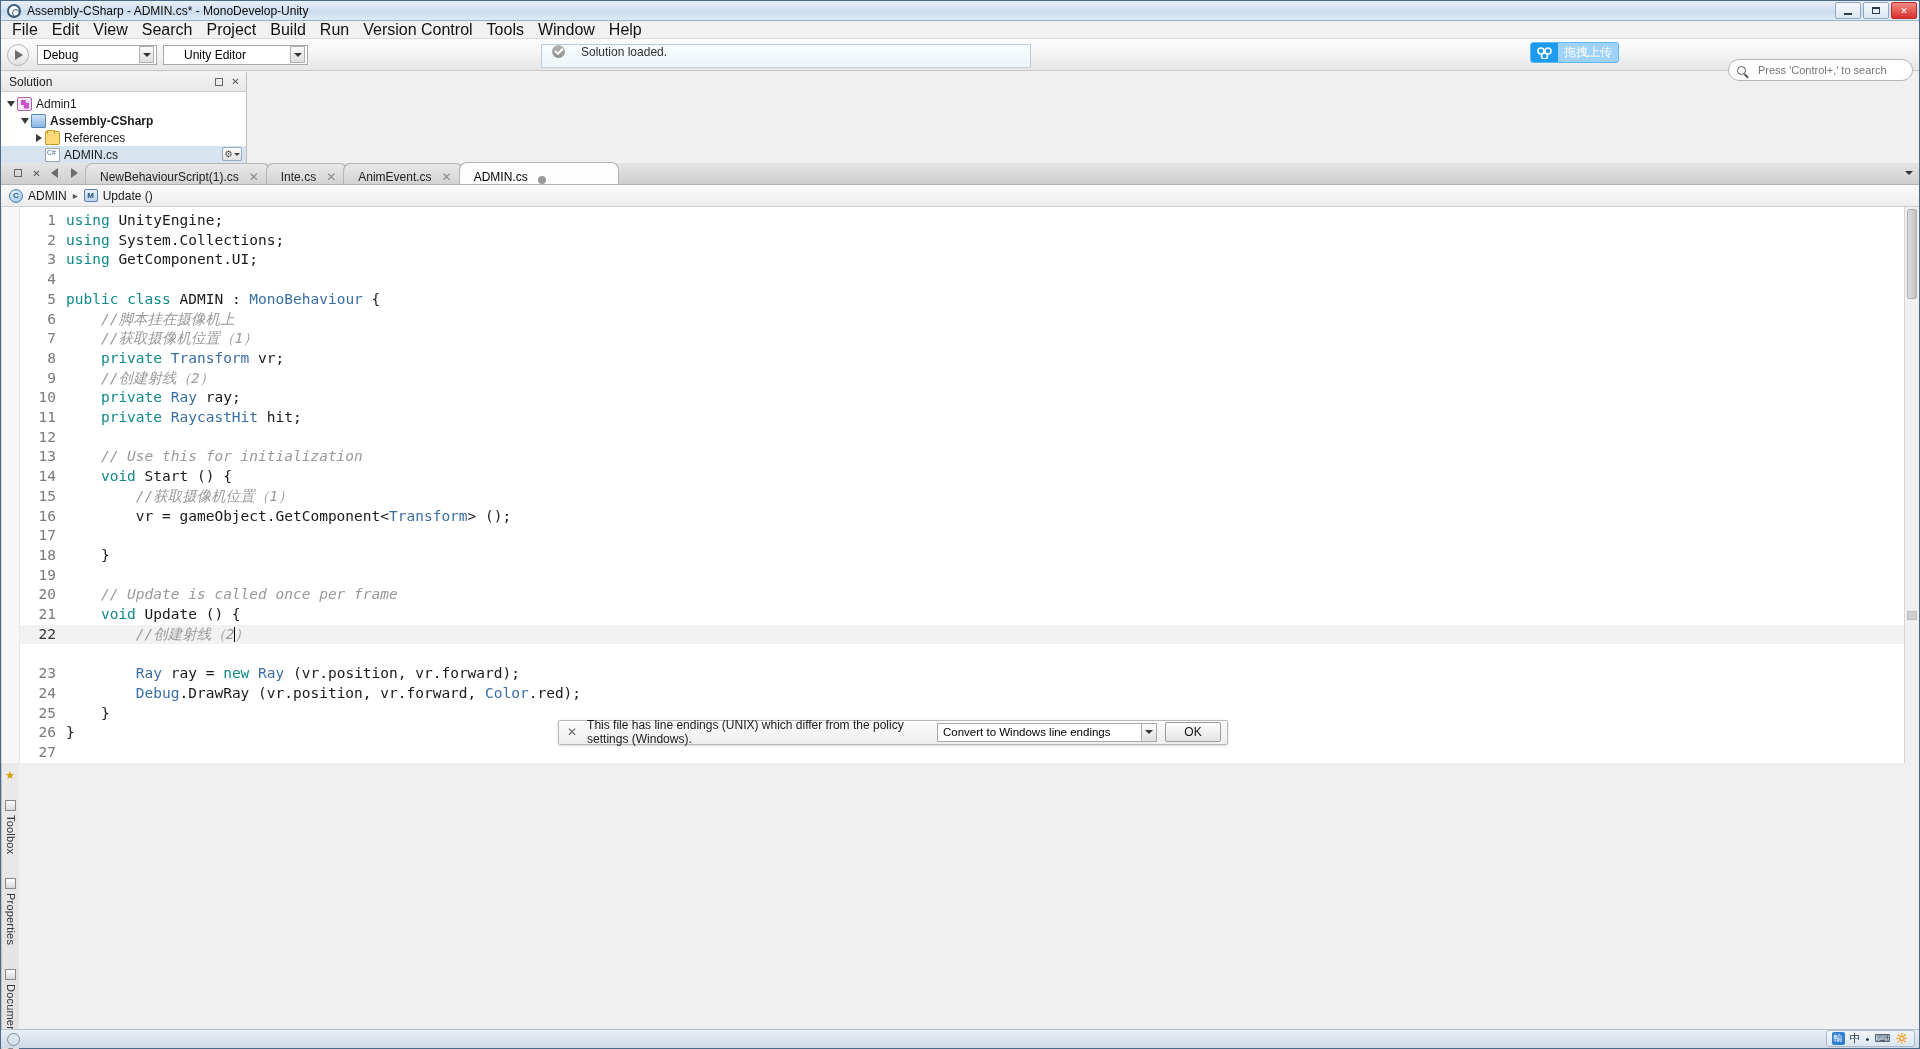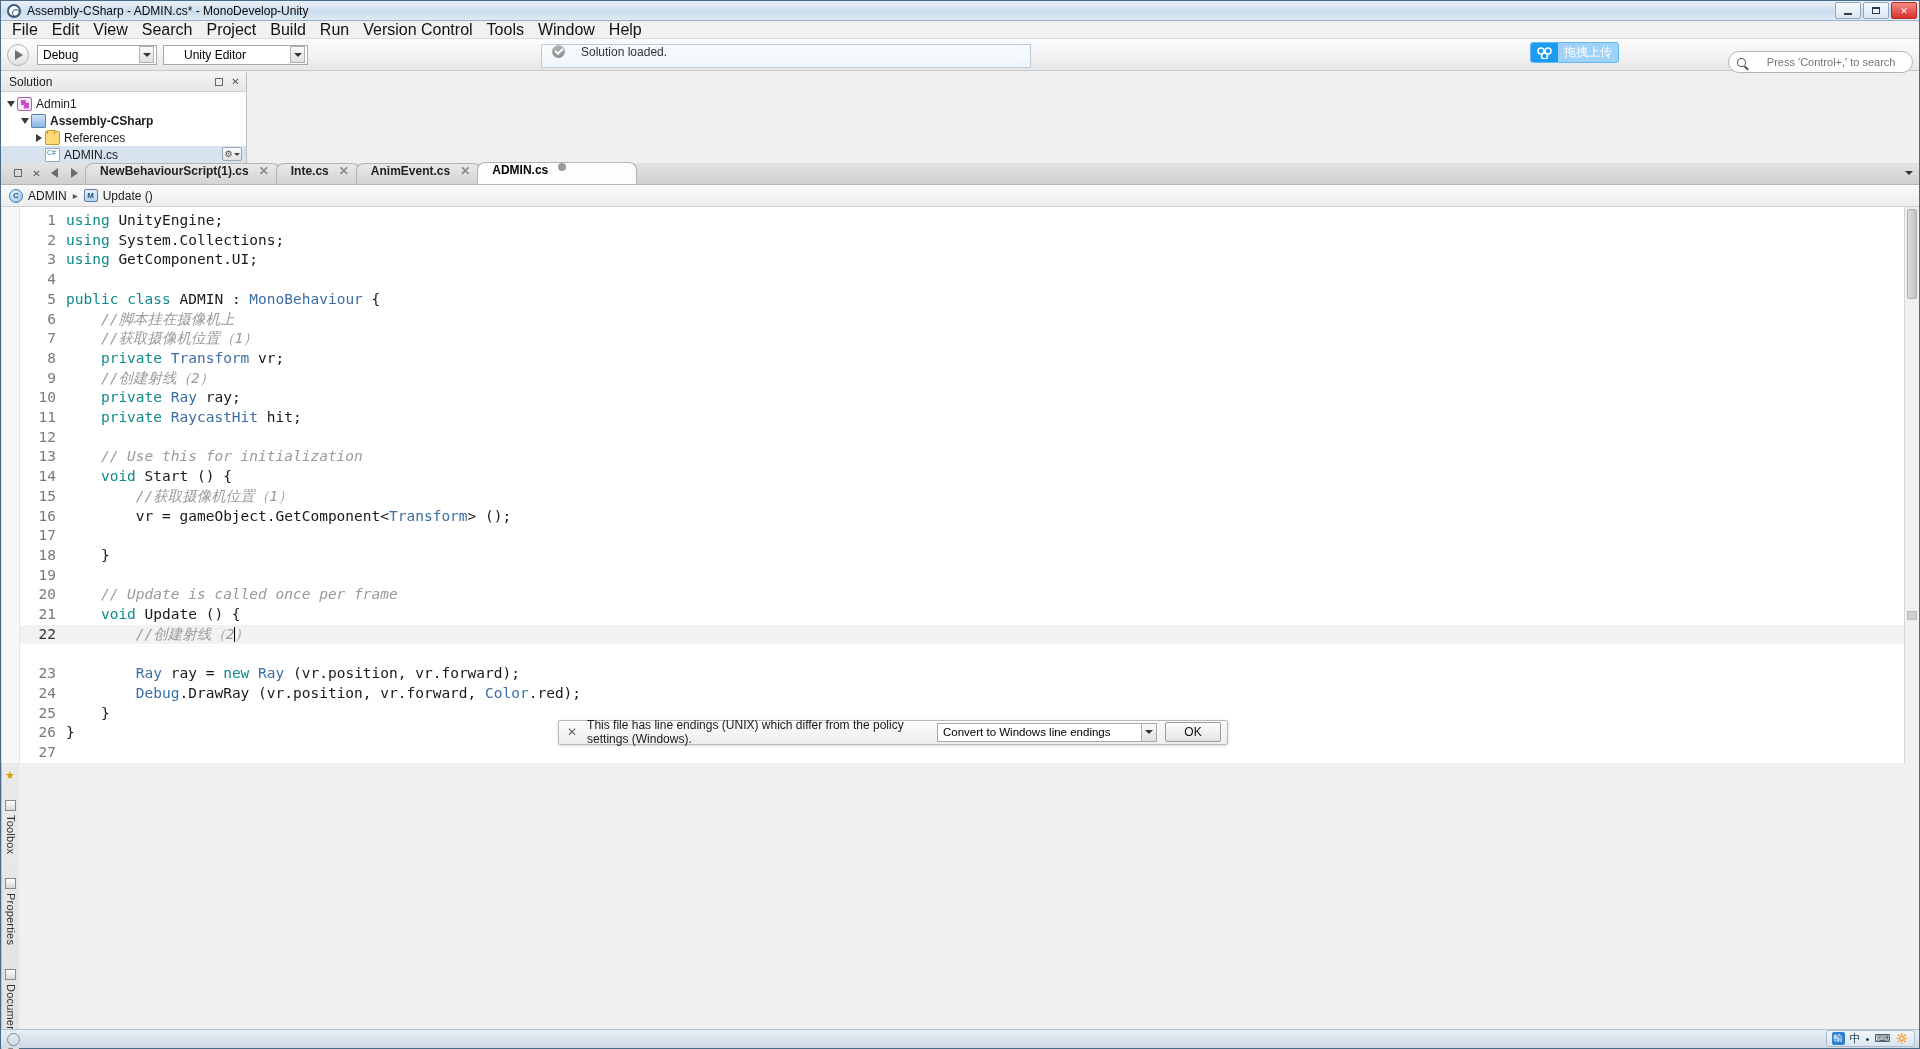--- a/index.html
+++ b/index.html
@@ -101,23 +101,23 @@
     border-radius:3px; overflow:hidden;
     background:#9fd2fb; border:1px solid #62b8f5;
   }
   .upload-badge .ub-ico {
     width:27px; height:21px; background:#1c9cf0;
     display:flex;align-items:center;justify-content:center;
   }
   .upload-badge .ub-text { padding:0 6px; font-size:12px; color:#ffffff; }
 
   .search-box {
-    position:absolute; right:6px; top:12px; width:185px; height:22px;
+    position:absolute; right:6px; top:20px; width:185px; height:22px;
     border:1px solid #b5b5b5; border-radius:11px; background:#fff;
-    display:flex; align-items:center; padding-left:8px; gap:19px;
+    display:flex; align-items:center; padding-left:8px; gap:10px;
   }
   .search-box input {
     border:0; outline:0; font-size:11px; color:#888; width:150px;
     font-family:"Liberation Sans",sans-serif; background:transparent;
   }
   .mag { width:9px;height:9px;border:1.6px solid #555;border-radius:50%; position:relative; }
   .mag::after{content:"";position:absolute;right:-4px;bottom:-3px;width:5px;height:1.6px;background:#555;transform:rotate(45deg);}
 
   
   .workspace { position:absolute; top:71px; left:0; right:0; bottom:0; display:flex;flex-direction:column; }
@@ -168,27 +168,26 @@
   .tabbar {
     height:22px; background:linear-gradient(to bottom,#e4e4e4,#cfcfcf);
     display:flex; align-items:flex-end; padding-left:4px; position:relative;
     border-bottom:1px solid #b4b4b4;
   }
   .tabbar-left { display:flex; align-items:center; height:22px; padding:0 2px; gap:2px; }
   .nav-arrow { width:18px;height:18px;display:flex;align-items:center;justify-content:center; }
   .tri-l { width:0;height:0;border-top:5px solid transparent;border-bottom:5px solid transparent;border-right:7px solid #6b6b6b;}
   .tri-r { width:0;height:0;border-top:5px solid transparent;border-bottom:5px solid transparent;border-left:7px solid #6b6b6b;}
   .tab {
-    height:21px; display:flex; align-items:flex-start; gap:10px;
+    height:21px; display:flex; align-items:flex-end; gap:10px;
     padding:0 10px 0 14px; font-size:12px; color:#222;
     background:linear-gradient(to bottom,#e9e9e9,#d3d3d3);
     border:1px solid #b4b4b4; border-bottom:0;
     border-radius:8px 8px 0 0; margin-right:-4px;
     position:relative;
-    font-weight:bold;
   }
   .tab.active {
     background:#fdfdfd; border-color:#b4b4b4; z-index:3; height:22px;
     color:#000;
   }
   .tab-x { font-size:12px; color:#8a8a8a; }
   .tab-dot { width:8px;height:8px;border-radius:50%;background:#9a9a9a; }
   .tabbar-right { margin-left:auto; display:flex;align-items:center;padding-right:6px;height:22px;}
 
   .breadcrumb {

